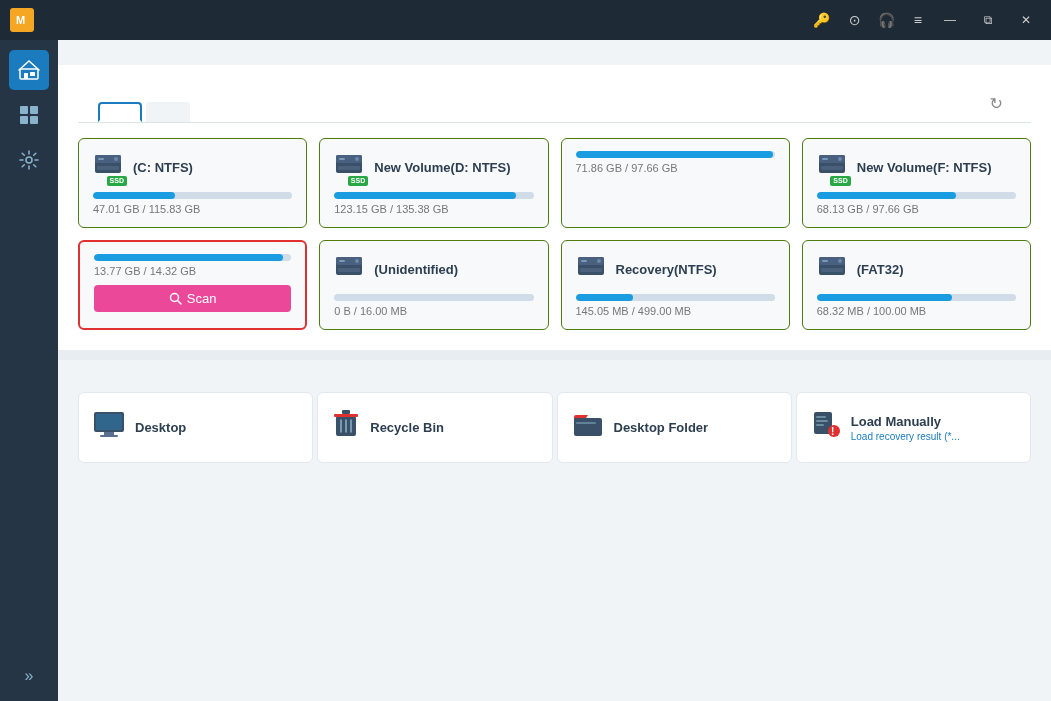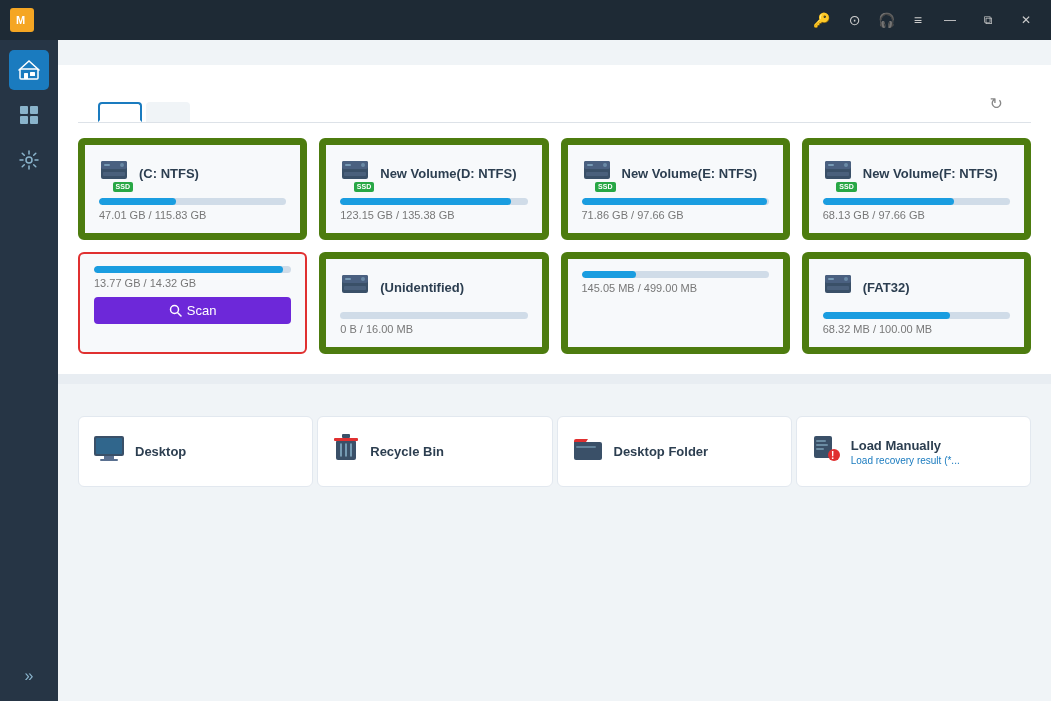--- a/index.html
+++ b/index.html
@@ -121,21 +121,21 @@
       padding: 15px 20px;
       background: #fff;
     }
     .drives-grid {
       display: grid;
       grid-template-columns: repeat(4, 1fr);
       gap: 12px;
     }
     .drive-card {
       background: #f7f9fb;
-      border: 7px solid #4d7c0f;
+      border: 1px solid #4d7c0f;
       border-radius: 6px;
       padding: 12px 14px;
       cursor: pointer;
       position: relative;
       min-height: 85px;
     }
     .drive-card.selected {
       border: 2px solid #e03030;
     }
     .drive-card-header {
@@ -182,21 +182,21 @@
     .progress-bar-fill {
       height: 100%;
       border-radius: 4px;
       background: #1a9de0;
     }
     .drive-size {
       font-size: 11px;
       color: #777;
     }
     .scan-btn {
-      background: #6d28d9;
+      background: #ec4899;
       color: #fff;
       border: none;
       border-radius: 4px;
       width: 100%;
       padding: 6px 0;
       font-size: 13px;
       cursor: pointer;
       margin-top: 8px;
       display: flex;
       align-items: center;
@@ -342,33 +342,20 @@
       </div>
       <div class="drive-name">New Volume(D: NTFS)</div>
     </div>
     <div class="progress-bar-bg">
       <div class="progress-bar-fill" style="width: 91%"></div>
     </div>
     <div class="drive-size">123.15 GB / 135.38 GB</div>
 
   </div>
             <div class="drive-card">
-    <div class="drive-card-header">
-      <div class="drive-icon-wrap">
-        <span class="drive-icon"><svg width="30" height="26" viewBox="0 0 30 26" fill="none" xmlns="http://www.w3.org/2000/svg">
-    <rect x="2" y="4" width="26" height="18" rx="2" fill="#3a5068"></rect>
-    <rect x="2" y="4" width="26" height="8" rx="2" fill="#4a6080"></rect>
-    <rect x="5" y="7" width="6" height="2" rx="1" fill="#8ab4cc" opacity="0.7"></rect>
-    <circle cx="23" cy="8" r="2" fill="#8ab4cc" opacity="0.5"></circle>
-    <rect x="4" y="15" width="22" height="4" rx="1" fill="#5a7090" opacity="0.5"></rect>
-  </svg></span>
-        <span class="drive-badge">SSD</span>
-      </div>
-      <div class="drive-name">New Volume(E: NTFS)</div>
-    </div>
     <div class="progress-bar-bg">
       <div class="progress-bar-fill" style="width: 99%"></div>
     </div>
     <div class="drive-size">71.86 GB / 97.66 GB</div>
 
   </div>
             <div class="drive-card">
     <div class="drive-card-header">
       <div class="drive-icon-wrap">
         <span class="drive-icon"><svg width="30" height="26" viewBox="0 0 30 26" fill="none" xmlns="http://www.w3.org/2000/svg">
@@ -415,20 +402,33 @@
       </div>
       <div class="drive-name">(Unidentified)</div>
     </div>
     <div class="progress-bar-bg">
       <div class="progress-bar-fill" style="width: 0%"></div>
     </div>
     <div class="drive-size">0 B / 16.00 MB</div>
 
   </div>
             <div class="drive-card">
+    <div class="drive-card-header">
+      <div class="drive-icon-wrap">
+        <span class="drive-icon"><svg width="30" height="26" viewBox="0 0 30 26" fill="none" xmlns="http://www.w3.org/2000/svg">
+    <rect x="2" y="4" width="26" height="18" rx="2" fill="#3a5068"></rect>
+    <rect x="2" y="4" width="26" height="8" rx="2" fill="#4a6080"></rect>
+    <rect x="5" y="7" width="6" height="2" rx="1" fill="#8ab4cc" opacity="0.7"></rect>
+    <circle cx="23" cy="8" r="2" fill="#8ab4cc" opacity="0.5"></circle>
+    <rect x="4" y="15" width="22" height="4" rx="1" fill="#5a7090" opacity="0.5"></rect>
+  </svg></span>
+
+      </div>
+      <div class="drive-name">Recovery(NTFS)</div>
+    </div>
     <div class="progress-bar-bg">
       <div class="progress-bar-fill" style="width: 29%"></div>
     </div>
     <div class="drive-size">145.05 MB / 499.00 MB</div>
 
   </div>
             <div class="drive-card">
     <div class="drive-card-header">
       <div class="drive-icon-wrap">
         <span class="drive-icon"><svg width="30" height="26" viewBox="0 0 30 26" fill="none" xmlns="http://www.w3.org/2000/svg">

